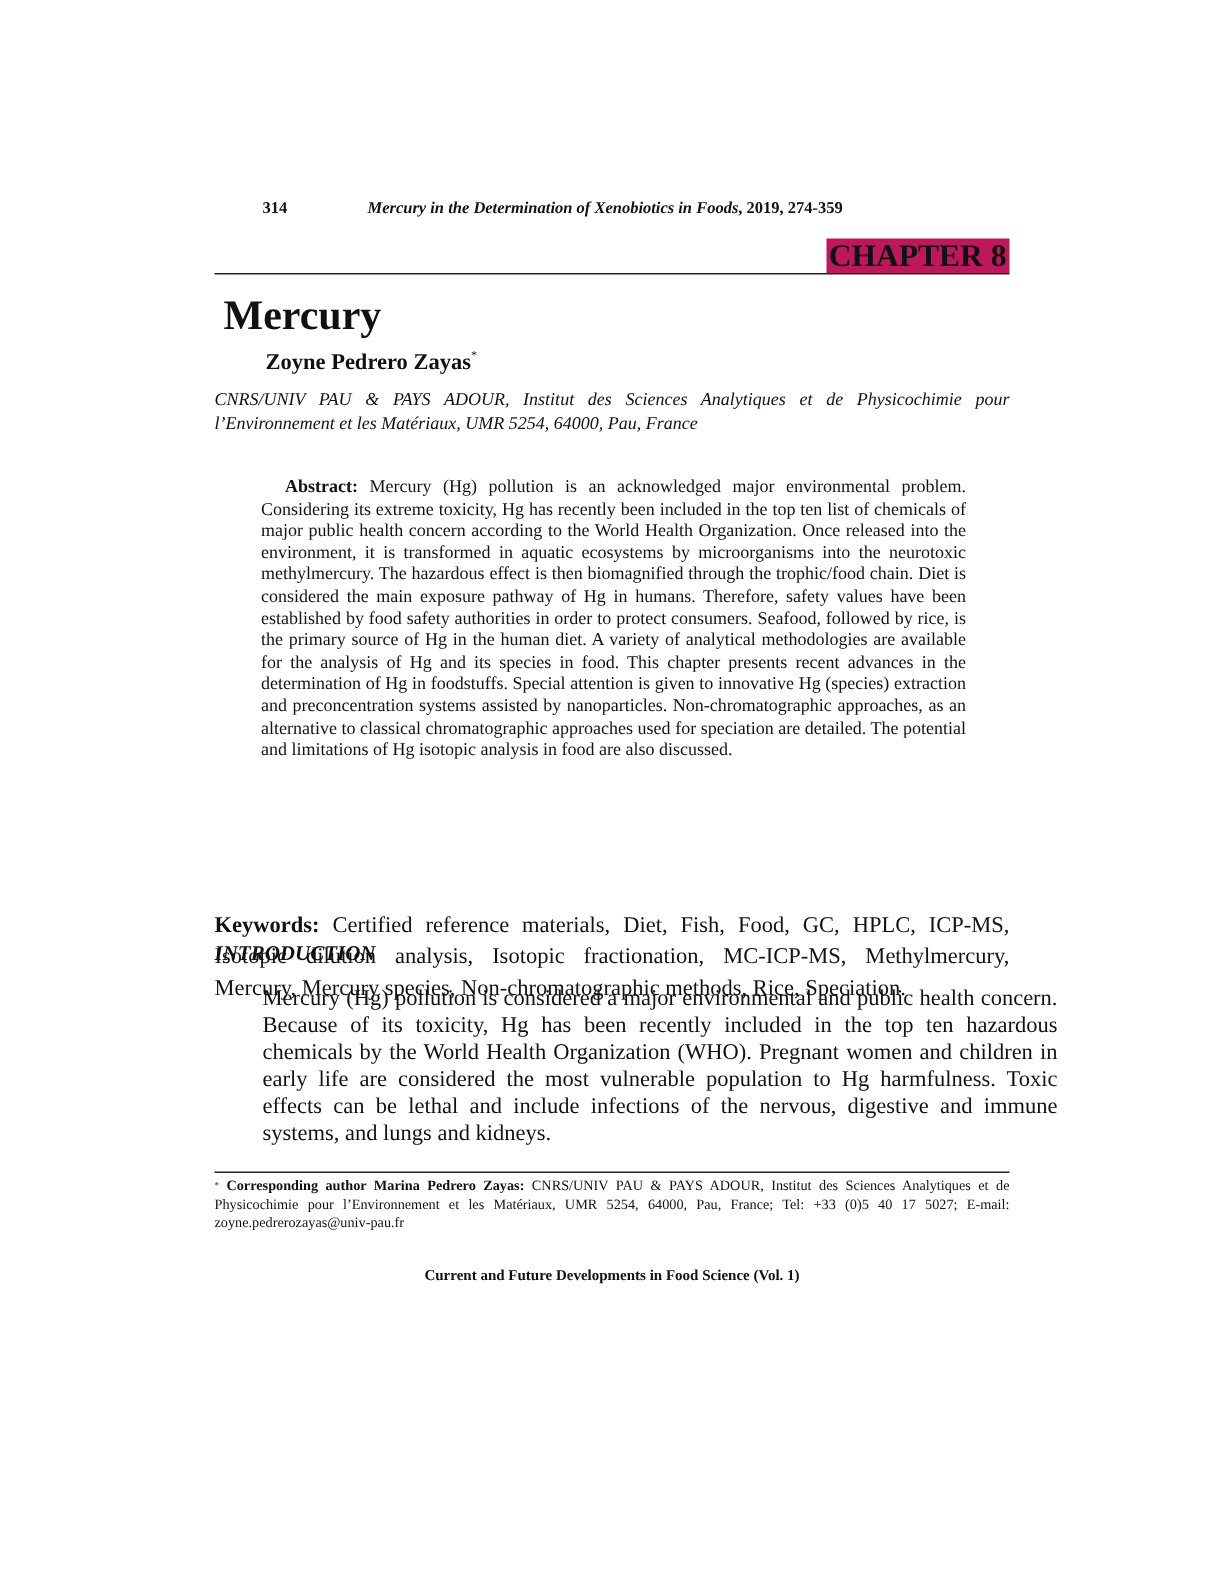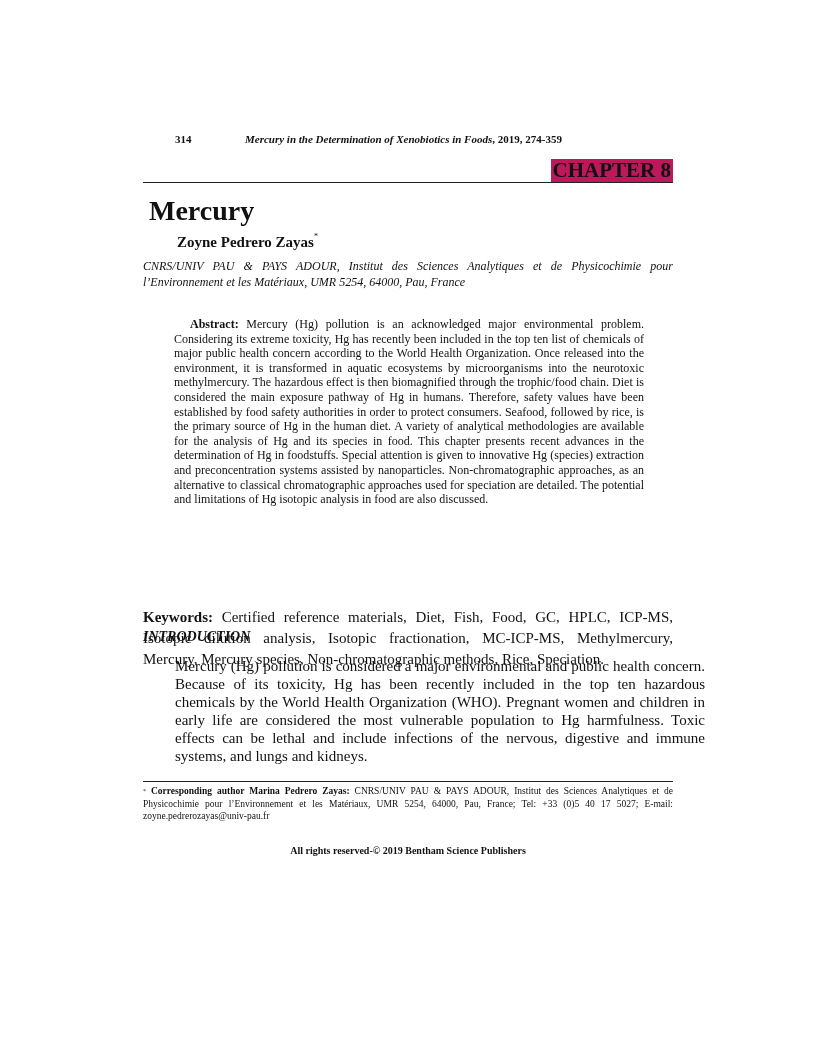--- a/index.html
+++ b/index.html
@@ -47,14 +47,14 @@
 
 <div class="abs keywords"><b>Keywords:</b><span> Certified reference materials, Diet, Fish, Food, GC, HPLC, ICP-MS, Isotopic dilution analysis, Isotopic fractionation, MC-ICP-MS, Methylmercury, Mercury, Mercury species, Non-chromatographic methods, Rice, Speciation.</span></div>
 
 <div class="abs intro-head">INTRODUCTION</div>
 <div class="abs intro-body">Mercury (Hg) pollution is considered a major environmental and public health concern. Because of its toxicity, Hg has been recently included in the top ten hazardous chemicals by the World Health Organization (WHO). Pregnant women and children in early life are considered the most vulnerable population to Hg harmfulness. Toxic effects can be lethal and include infections of the nervous, digestive and immune systems, and lungs and kidneys.</div>
 
 <div class="abs frule"></div>
 <div class="abs footnote"><sup>*</sup><b> Corresponding author Marina Pedrero Zayas:</b><span> CNRS/UNIV PAU &amp; PAYS ADOUR, Institut des Sciences Analytiques et de Physicochimie pour l’Environnement et les Matériaux, UMR 5254, 64000, Pau, France; Tel: +33 (0)5 40 17 5027; E-mail: zoyne.pedrerozayas@univ-pau.fr</span></div>
 
 <div class="abs colophon">
-  <div>All rights reserved-© 2019 Bentham Science Publishers</div>
+  <div>Current and Future Developments in Food Science (Vol. 1)</div>
 </div>
 
 </body></html>

